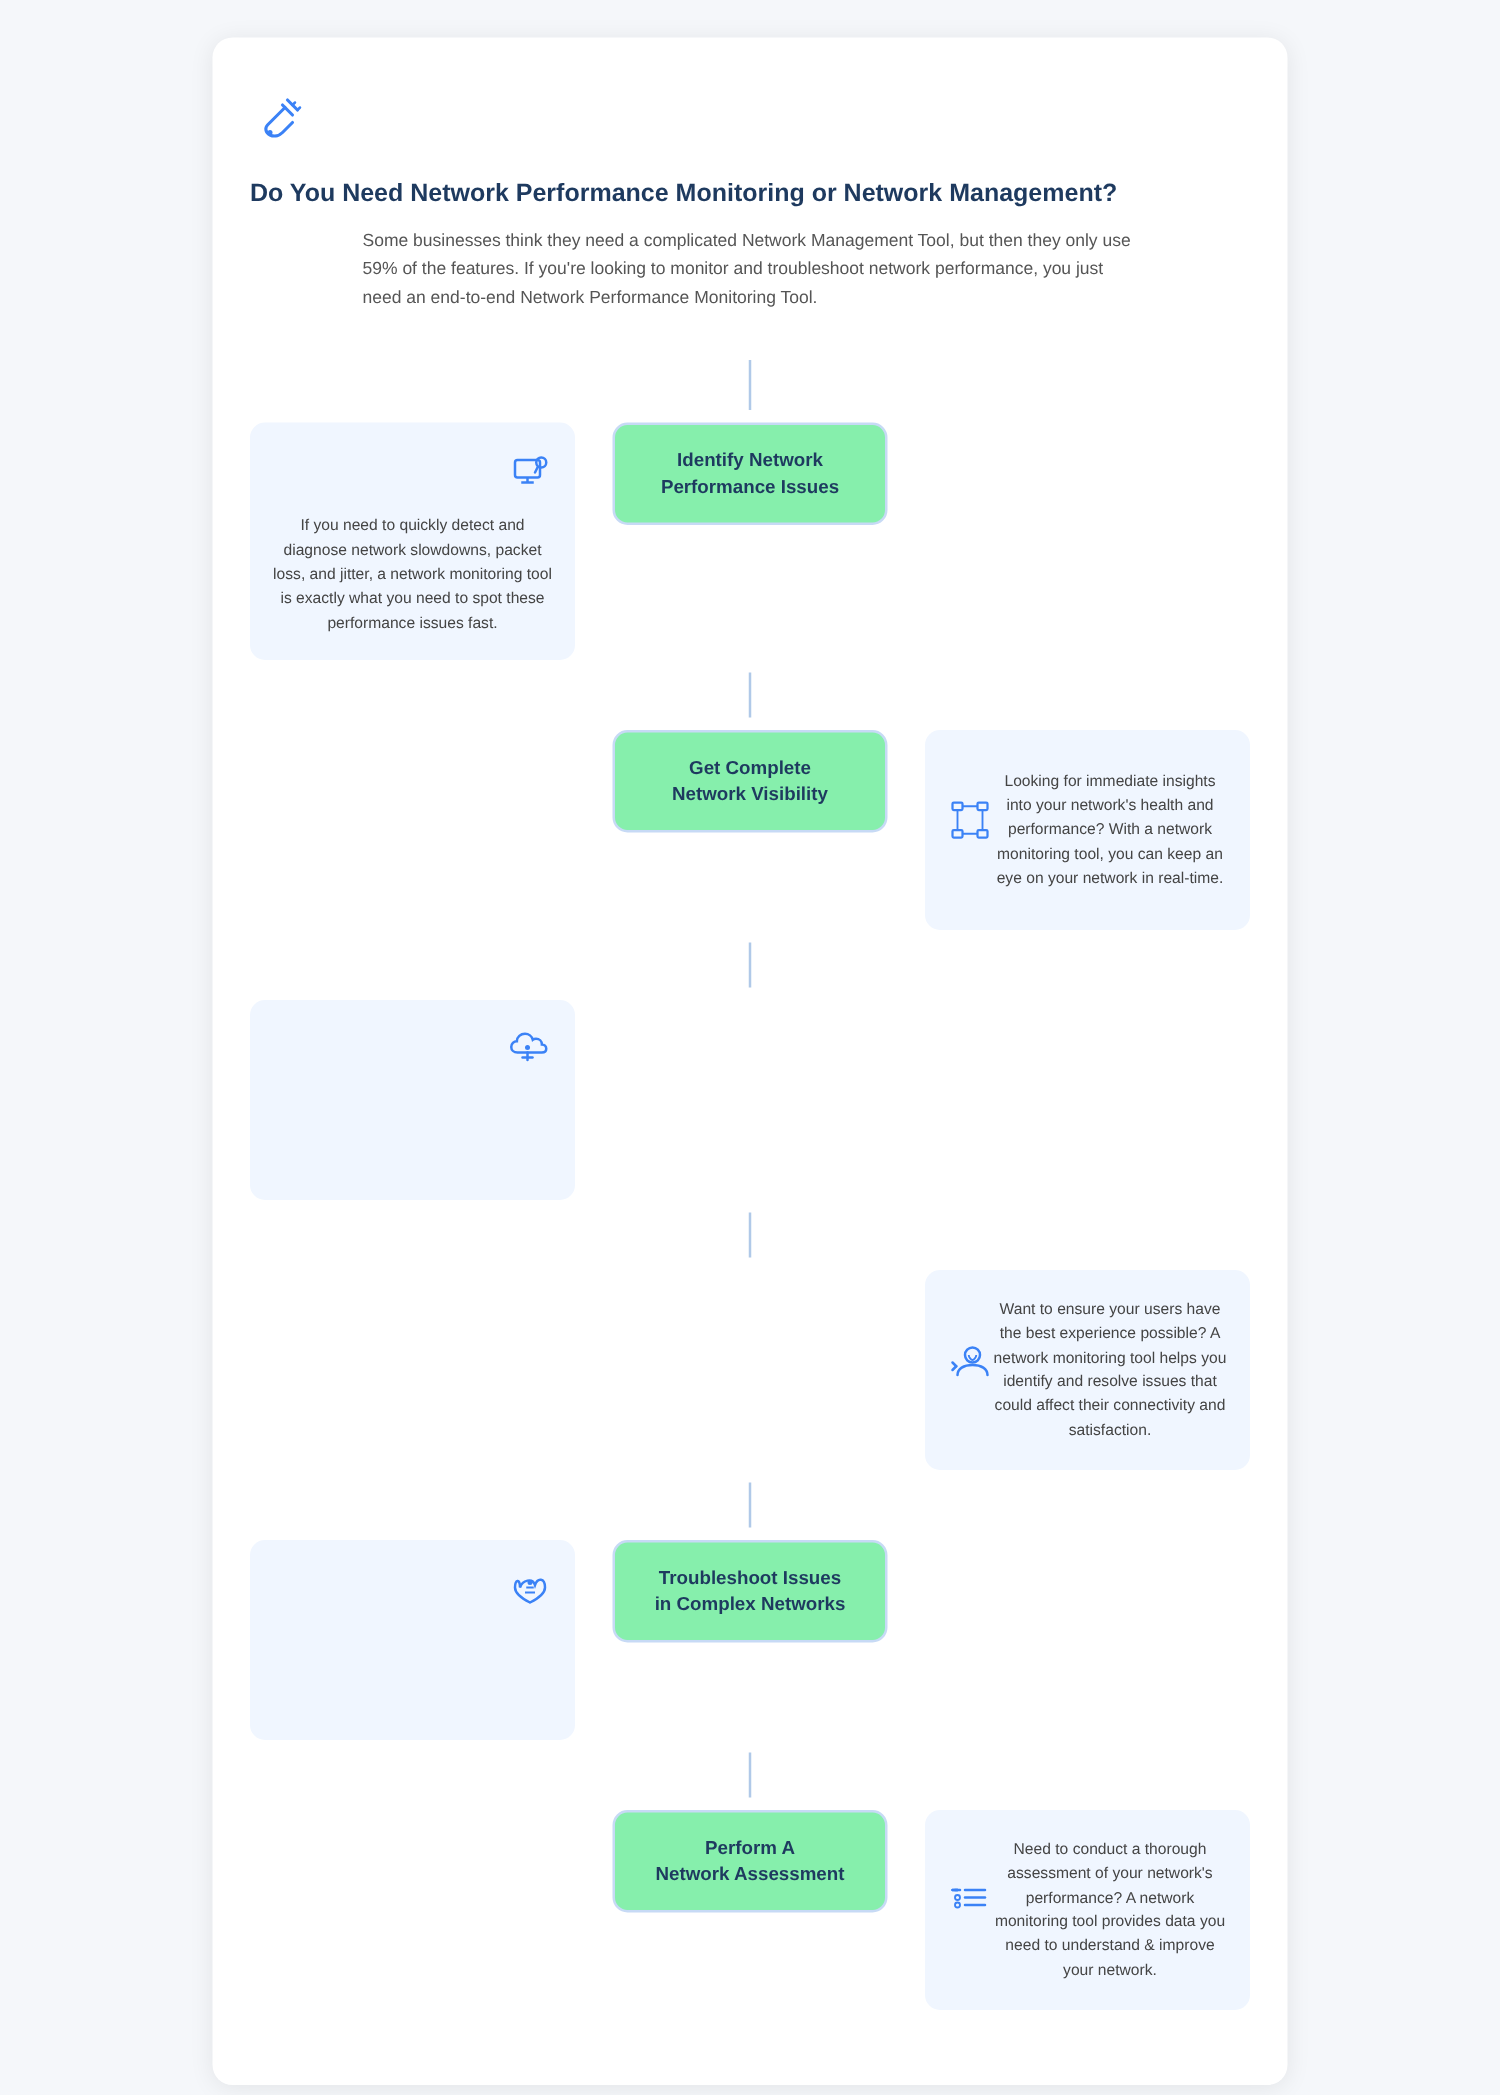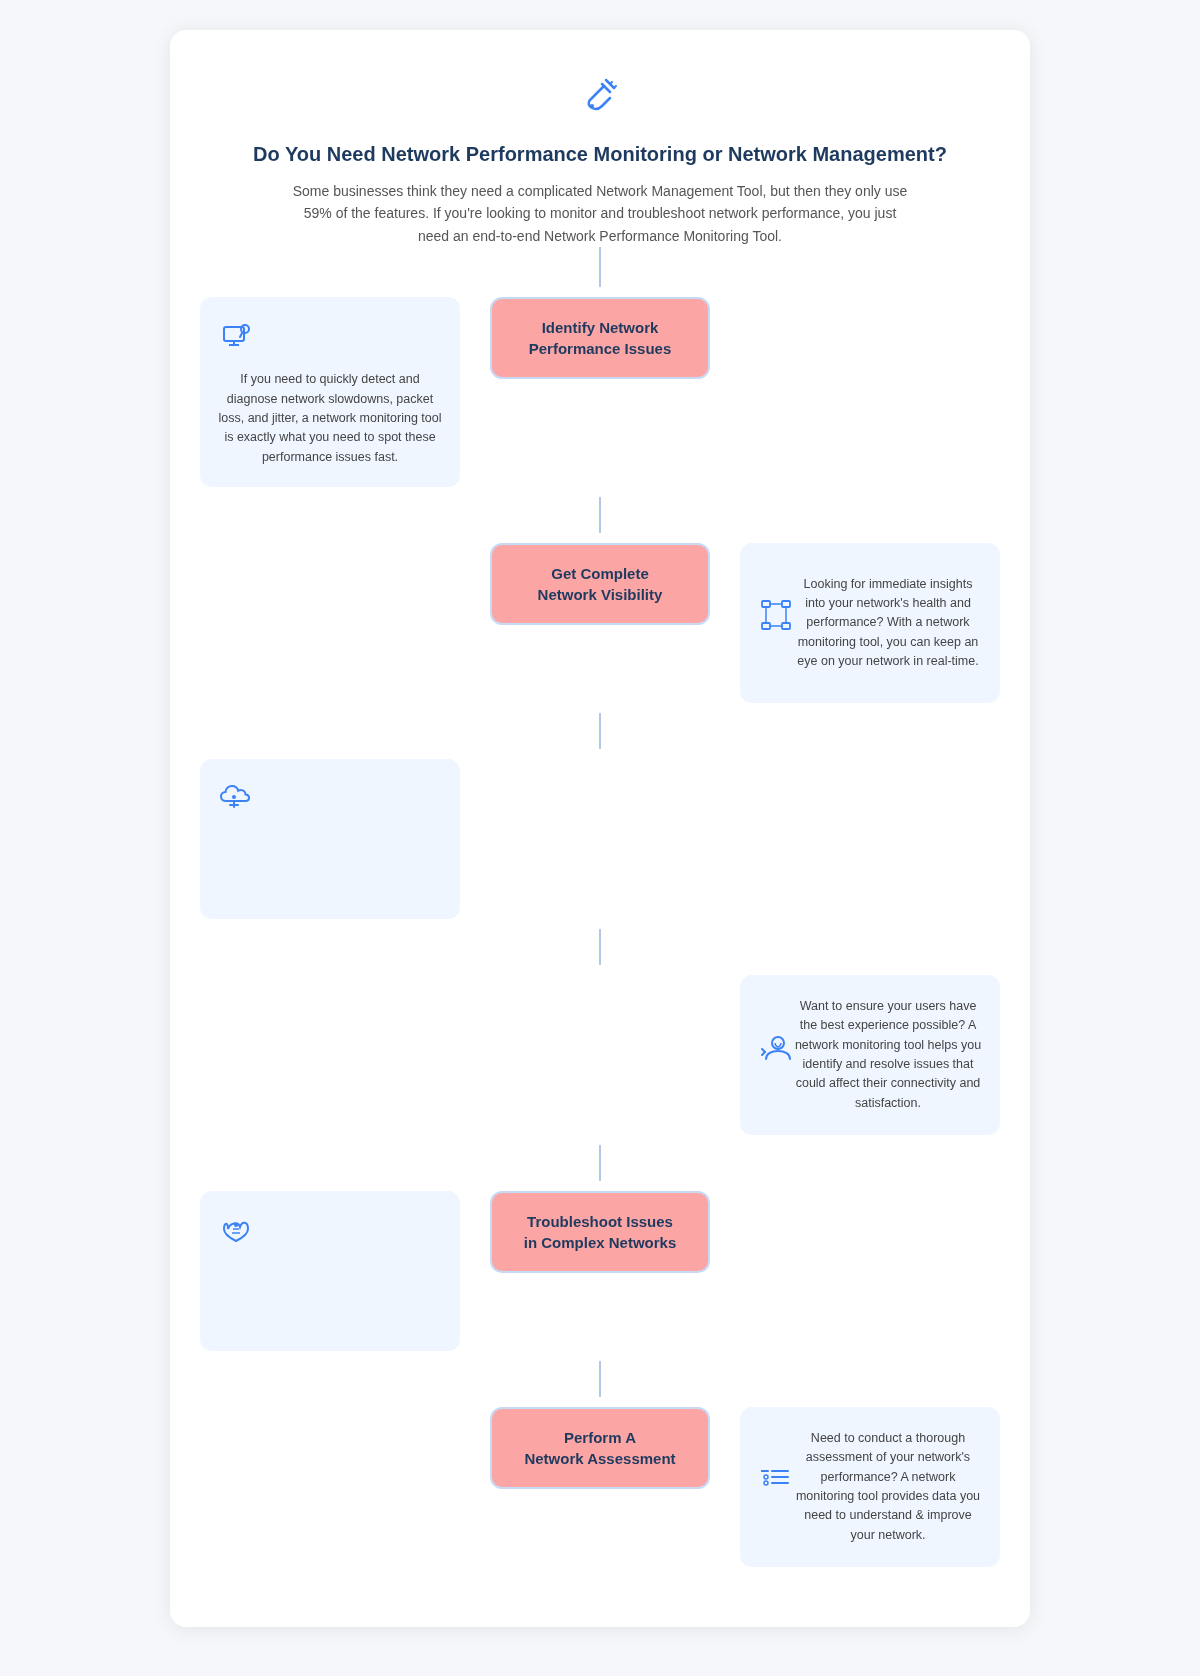--- a/index.html
+++ b/index.html
@@ -13,21 +13,22 @@
 
     .page-wrapper {
       background: #fff;
       border-radius: 16px;
       box-shadow: 0 2px 20px rgba(0,0,0,0.08);
       padding: 40px 30px 50px;
     }
 
     
     .header-section {
-      text-align: center;
+      text-align: left;
+      margin-bottom: 40px;
     }
     .header-icon {
       font-size: 40px;
       color: #3b82f6;
       margin-bottom: 16px;
       display: block;
     }
     .header-title {
       font-size: 20px;
       font-weight: 700;
@@ -45,21 +46,21 @@
     
     .left-card {
       width: 260px;
       background: #f0f6ff;
       border-radius: 12px;
       padding: 20px 18px;
       text-align: center;
       min-height: 160px;
       display: flex;
       flex-direction: column;
-      align-items: flex-start;
+      align-items: flex-end;
       justify-content: flex-start;
     }
     .left-card .card-icon {
       font-size: 28px;
       color: #3b82f6;
       margin-bottom: 10px;
     }
     .left-card p {
       font-size: 12.5px;
       color: #444;
@@ -69,21 +70,21 @@
 
     
     .center-column {
       width: 220px;
       display: flex;
       flex-direction: column;
       align-items: center;
     }
 
     .center-box {
-      background: #fca5a5;
+      background: #86efac;
       border: 2px solid #c7daf5;
       border-radius: 12px;
       padding: 18px 20px;
       text-align: center;
       width: 100%;
     }
     .center-box .box-label {
       font-size: 15px;
       font-weight: 700;
       color: #1e3a5f;

